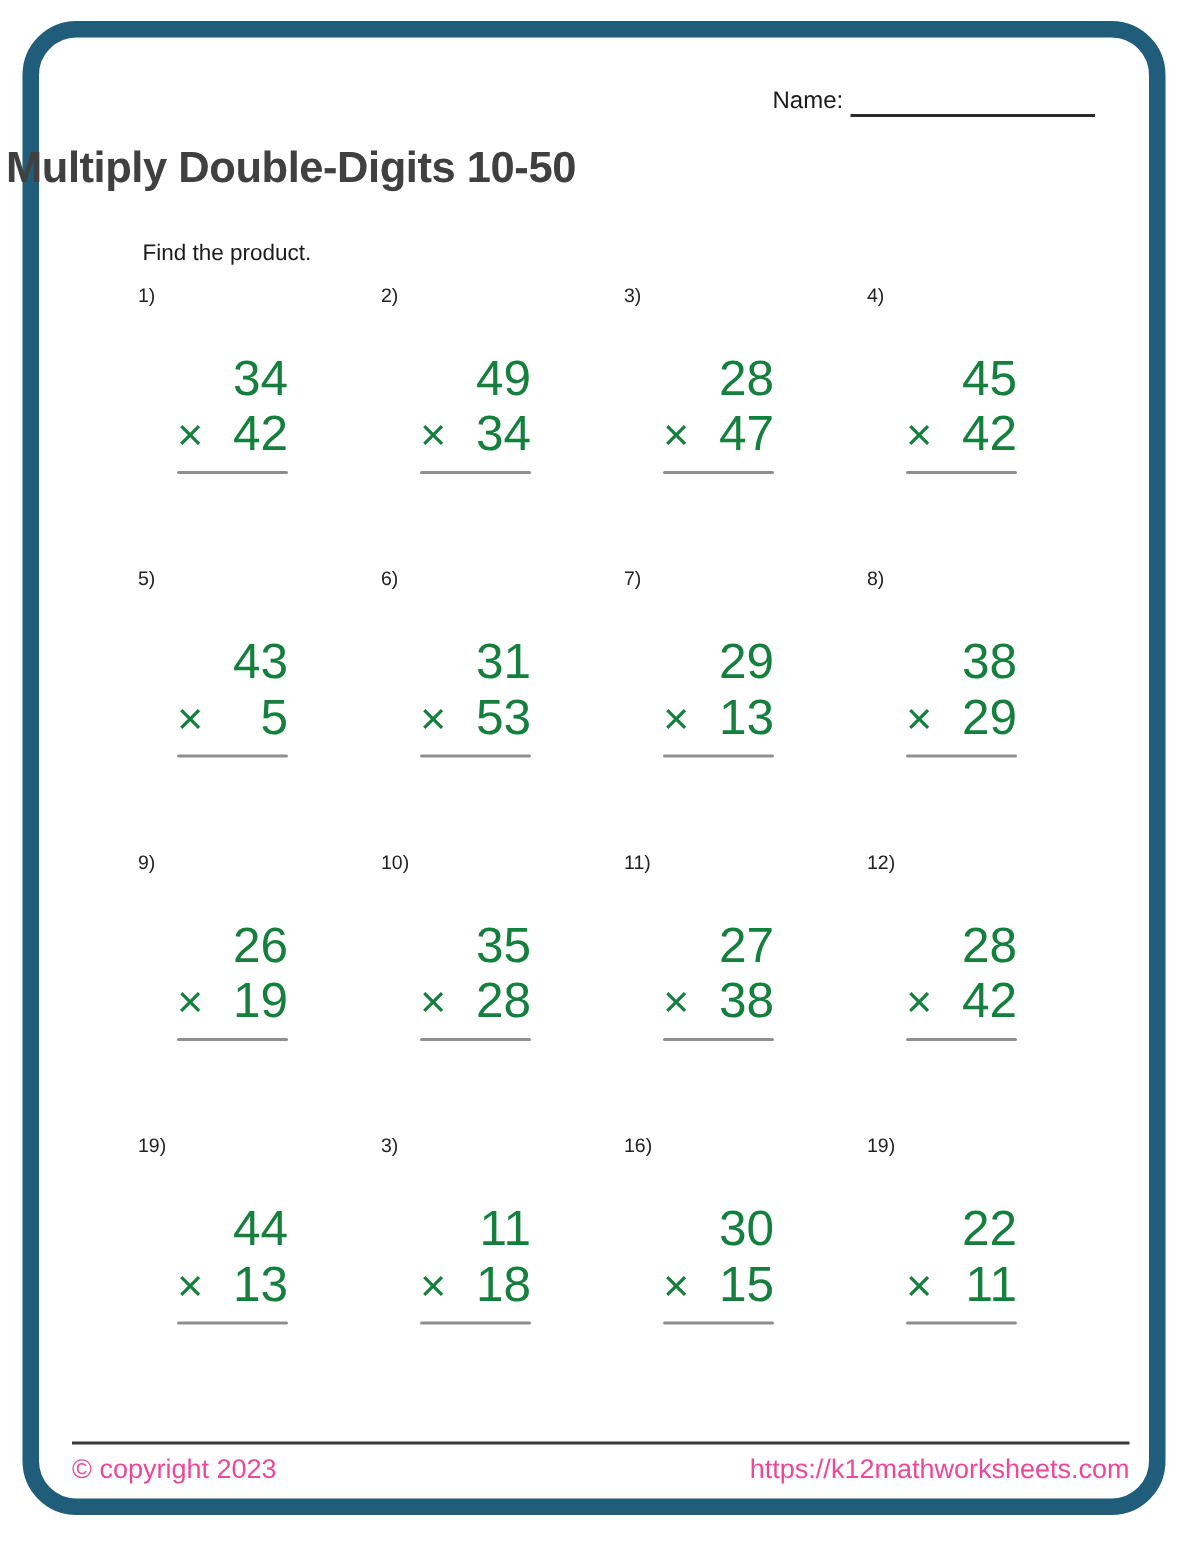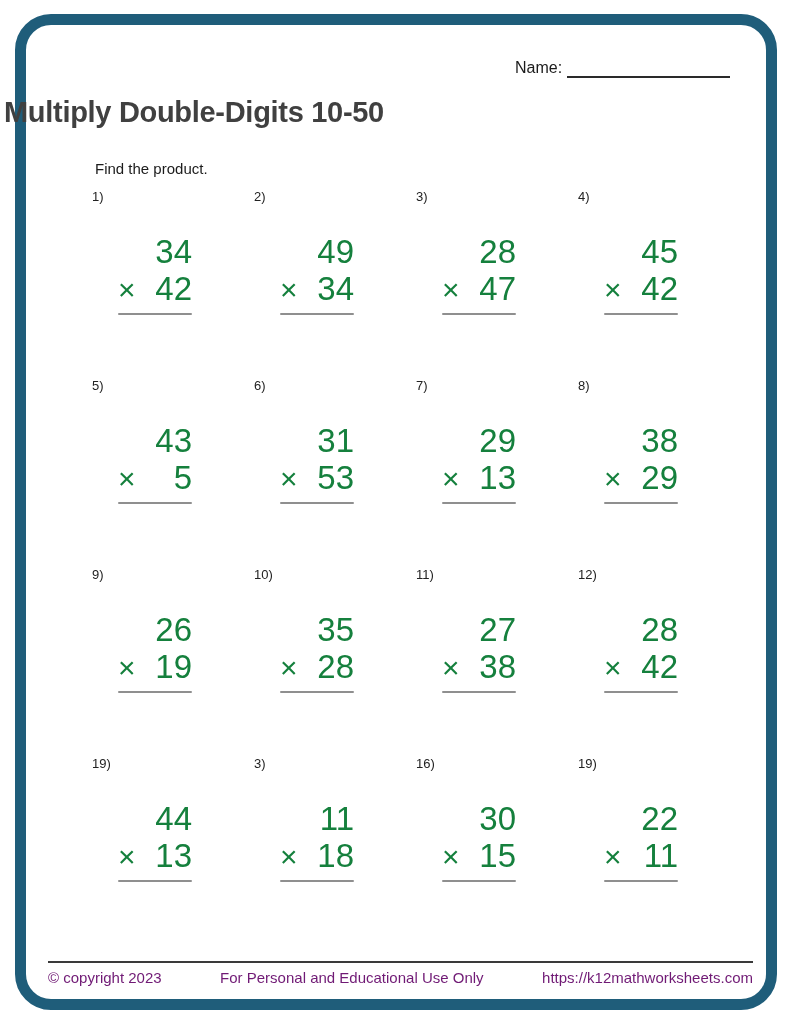--- a/index.html
+++ b/index.html
@@ -104,22 +104,22 @@
     width: 705px;
   }
   .footer-line {
     height: 2px;
     background: #3a3a3a;
     margin-bottom: 6px;
   }
   .footer-row {
     display: flex;
     justify-content: space-between;
-    font-size: 15px;
-    color: #701a75;
+    font-size: 18px;
+    color: #ec4899;
   }
 </style>
 </head>
 <body>
 
 <div class="sheet-border"></div>
 
 <div class="name-row">
   <span>Name:</span>
   <span class="name-line"></span>
@@ -322,16 +322,15 @@
       <div class="answer-rule"></div>
     </div>
   </div>
 
 </div>
 
 <div class="footer">
   <div class="footer-line"></div>
   <div class="footer-row">
     <span>© copyright 2023</span>
-    <span>For Personal and Educational Use Only</span>
     <span>https://k12mathworksheets.com</span>
   </div>
 </div>
 
 </body></html>

